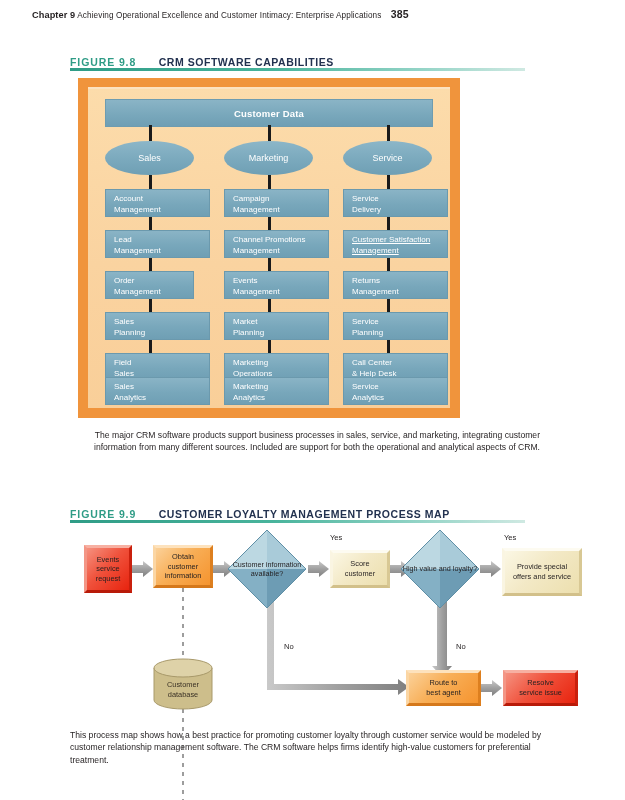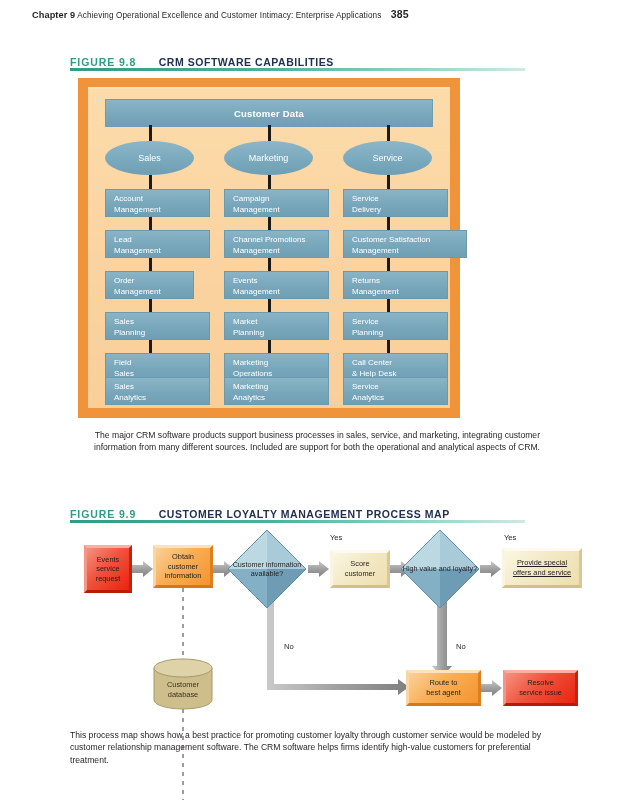--- a/index.html
+++ b/index.html
@@ -215,21 +215,21 @@
       </div>
       <div class="cbox" style="left:136px;top:290px;width:105px;">
         <span>Marketing</span>
         <span>Analytics</span>
       </div>
 
       <div class="cbox" style="left:255px;top:102px;width:105px;">
         <span>Service</span>
         <span>Delivery</span>
       </div>
-      <div class="cbox" style="left:255px;top:143px;width:124px;">
+      <div class="cbox" style="left:255px;top:143px;width:105px;text-decoration:underline;">
         <span>Customer Satisfaction</span>
         <span>Management</span>
       </div>
       <div class="cbox" style="left:255px;top:184px;width:105px;">
         <span>Returns</span>
         <span>Management</span>
       </div>
       <div class="cbox" style="left:255px;top:225px;width:105px;">
         <span>Service</span>
         <span>Planning</span>
@@ -366,24 +366,24 @@
       <polygon points="41,2 80,41 41,80 2,41" fill="none" stroke="#5f8fa6" stroke-width="1"></polygon>
     </svg>
     <div class="dtext">
       <div>
         <span>High value</span>
         <span>and loyalty?</span>
       </div>
     </div>
   </div>
 
-  <div class="fbox" style="left:502px;top:548px;width:80px;height:40px;
+  <div class="fbox" style="left:502px;top:548px;width:80px;height:48px;
        background:linear-gradient(135deg,#fbf7e4 0%,#f3e9c6 45%,#ecdfae 100%);
        border-top:3px solid #fdfbf1;border-left:3px solid #faf5e2;
-       border-right:3px solid #d8c894;border-bottom:3px solid #d2c08a;text-decoration:underline;">
+       border-right:3px solid #d8c894;border-bottom:3px solid #d2c08a;">
     <div>
       <span>Provide special</span>
       <span>offers and service</span>
     </div>
   </div>
 
   <div style="position:absolute;left:152px;top:658px;width:62px;height:52px;">
     <svg viewBox="0 0 62 52" style="position:absolute;inset:0;">
       <path d="M2,10 L2,42 A29,9 0 0 0 60,42 L60,10 Z" fill="#cdbe8b" stroke="#a8996a" stroke-width="1"></path>
       <ellipse cx="31" cy="10" rx="29" ry="9" fill="#ded2a8" stroke="#a8996a" stroke-width="1"></ellipse>

